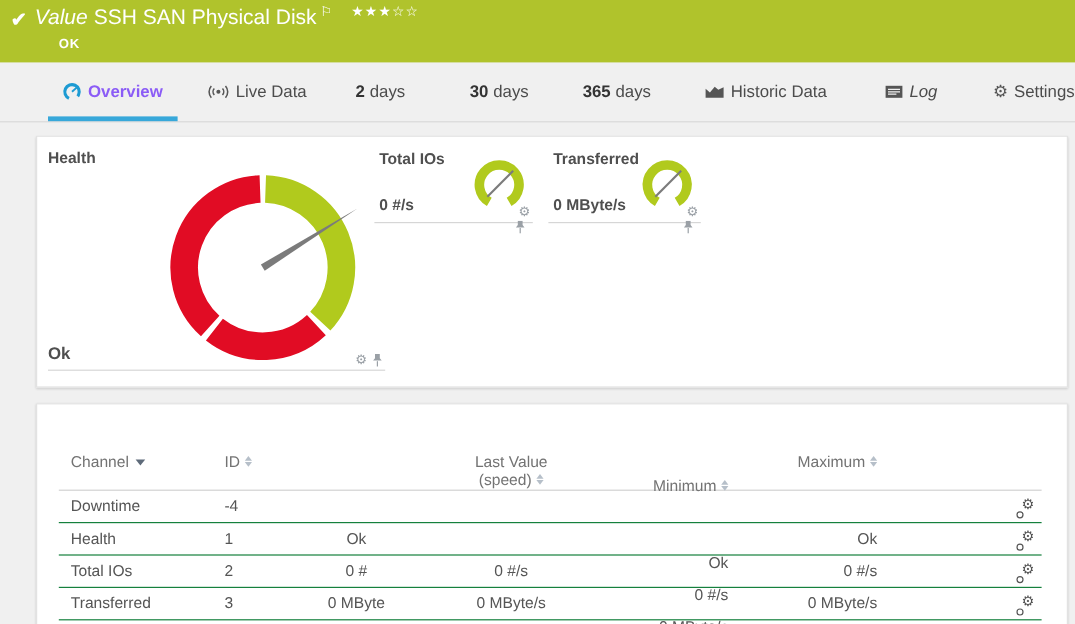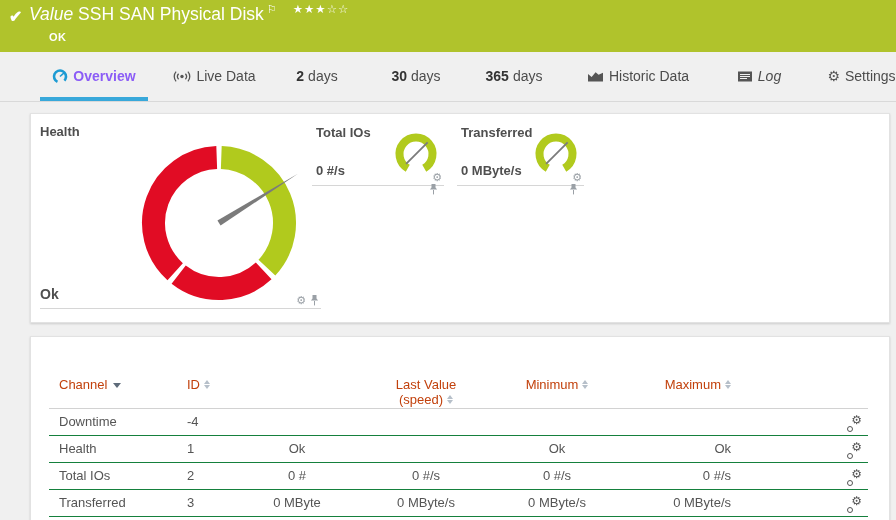--- a/index.html
+++ b/index.html
@@ -42,30 +42,30 @@
   .gear-glyph{font-size:11px;color:#9aa0a6;line-height:1;cursor:pointer;}
   
   .mini{position:absolute;top:5px;height:66px;border-bottom:1px solid #d6d6d6;}
   .mini1{left:281px;width:132px;}
   .mini2{left:426px;width:127px;}
   .mini .cell-title{left:4px;top:6px;}
   .mini svg{position:absolute;right:4px;top:12px;}
   .mini-value{position:absolute;left:4px;bottom:7px;font-size:13px;font-weight:bold;color:#4f4f4f;}
   
   .thead{position:absolute;left:18px;top:34px;width:819px;height:37px;border-bottom:1px solid #d2d2d2;
-         font-size:13px;color:#c2410c;}
+         font-size:13px;color:#737373;}
   .hc{position:absolute;top:6px;line-height:15px;}
   .trow{position:absolute;left:18px;width:819px;height:27px;border-bottom:1px solid #15803d;
         font-size:13px;color:#555;cursor:pointer;}
   .trow .td{position:absolute;top:0;line-height:27px;}
   .c-ch{left:10px;width:120px;text-align:left;}
   .c-id{left:138px;width:44px;text-align:left;}
   .c-vol{left:198px;width:100px;text-align:center;}
   .c-spd{left:327px;width:100px;text-align:center;}
-  .c-min{left:458px;width:100px;text-align:center;}
+  .c-min{left:458px;width:100px;text-align:right;margin-top:20px;}
   .c-max{left:582px;width:100px;text-align:right;}
   .c-gear{left:793px;width:24px;text-align:center;}
   .sort{display:inline-block;vertical-align:middle;margin-left:4px;position:relative;top:-1px;}
   .sort i{display:block;width:0;height:0;border-left:3.5px solid transparent;border-right:3.5px solid transparent;margin:1.5px 0;}
   .sort .up{border-bottom:4px solid #b6bfc9;}
   .sort .dn{border-top:4px solid #b6bfc9;}
   .sort-desc{display:inline-block;vertical-align:middle;margin-left:6px;width:0;height:0;
              border-left:4.5px solid transparent;border-right:4.5px solid transparent;border-top:5.5px solid #5e6b7a;}
   .chgear{position:relative;display:inline-block;width:16px;height:15px;top:6px;cursor:pointer;}
   .chgear .g{position:absolute;right:0;top:-3px;font-size:12px;color:#555;line-height:1;}

